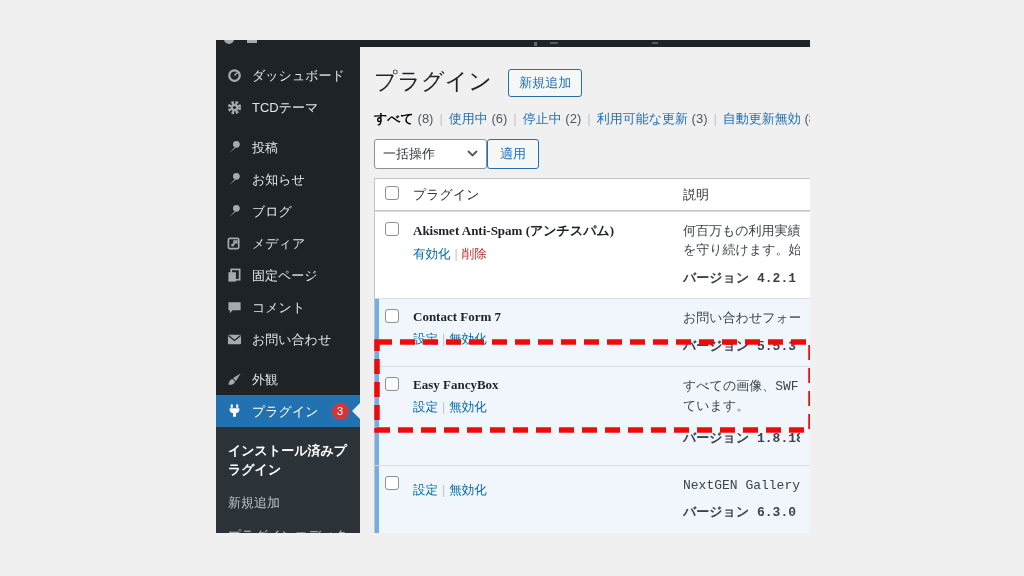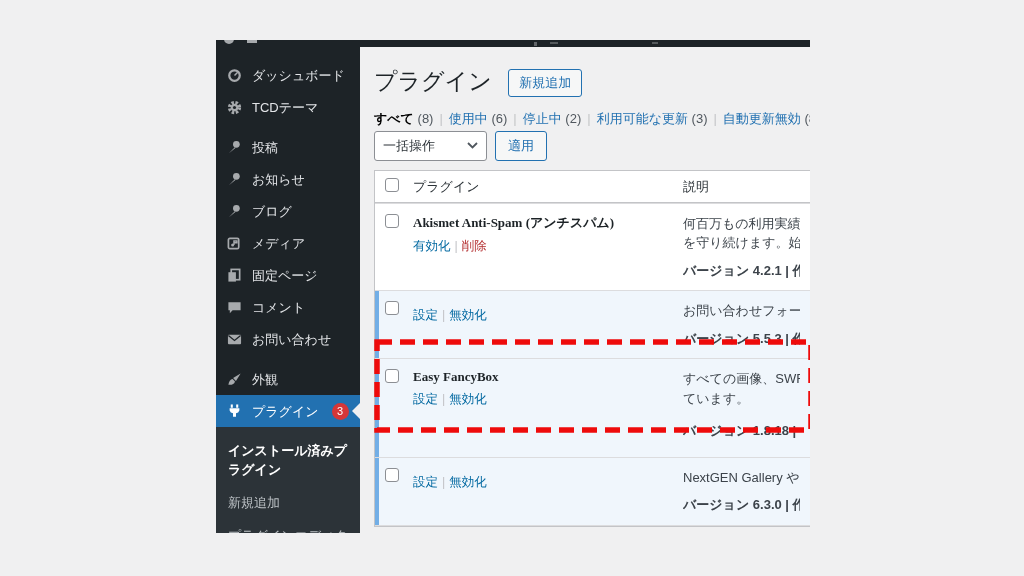--- a/index.html
+++ b/index.html
@@ -69,35 +69,35 @@
     cursor:pointer; vertical-align:middle;
   }
   .add-new { margin-left:12px; margin-top:-4px; font-weight:400; }
 
   .filters { margin-top:13px; font-size:13px; color:#646970; white-space:nowrap; }
   .filters a { color:#2271b1; text-decoration:none; cursor:pointer; }
   .filters .current { color:#000; font-weight:bold; }
   .filters .cnt { color:#50575e; font-weight:400; }
   .fsep { color:#c3c4c7; margin:0 6px; }
 
-  .bulkbar { margin-top:3px; display:flex; gap:8px; align-items:flex-end; }
+  .bulkbar { margin-top:11px; display:flex; gap:0; align-items:flex-end; }
   .select {
     width:113px; height:30px; background:#fff; border:1px solid #8c8f94;
     border-radius:3px; font-size:13px; color:#2c3338;
     display:flex; align-items:center; justify-content:space-between;
     padding:0 8px; cursor:pointer;
   }
   .apply { height:30px; padding:5px 12px; }
 
   
   .ptable { margin-top:9px; background:#fff; border:1px solid #c3c4c7; border-right:none; width:calc(100% - 0px); }
   .trow { display:flex; }
   .col-cb { width:36px; padding:10px 0 0 10px; }
   .col-name { width:272px; padding:10px 0 10px 2px; }
-  .col-desc { flex:1; padding:10px 10px 10px 0; overflow:hidden; }
+  .col-desc { flex:1; padding:10px 10px 10px 0; overflow:hidden;font-family:Liberation Mono, monospace; }
   .checkbox {
     display:inline-block; width:14px; height:14px; background:#fff;
     border:1px solid #8c8f94; border-radius:3px; cursor:pointer;
   }
   .thead { border-bottom:1px solid #c3c4c7; }
   .thead .col-cb { padding-top:7px; padding-bottom:6px; }
   .thead .col-name, .thead .col-desc { padding-top:7px; padding-bottom:6px; font-size:13px; color:#2c3338; }
   .prow { border-top:1px solid #dcdcde; }
   .prow:first-of-type { border-top:none; }
   .prow.on { background:#f0f6fc; box-shadow:inset 4px 0 0 0 #72aee6; }
@@ -280,20 +280,21 @@
         <div class="col-desc">
           <p>何百万もの利用実績がある</p>
           <p>を守り続けます。始めるの</p>
           <p class="meta"><span>バージョン 4.2.1 | 作者:</span> </p>
         </div>
       </div>
 
       <div class="trow prow on">
         <div class="col-cb"><span class="checkbox"></span></div>
         <div class="col-name">
+          <div class="pname">Contact Form 7</div>
           <div class="actions">
             <a>設定</a><span class="asep">|</span><a>無効化</a>
           </div>
         </div>
         <div class="col-desc">
           <p>お問い合わせフォームプラ</p>
           <p class="meta"><span>バージョン 5.5.3 | 作者:</span> </p>
         </div>
       </div>
 

